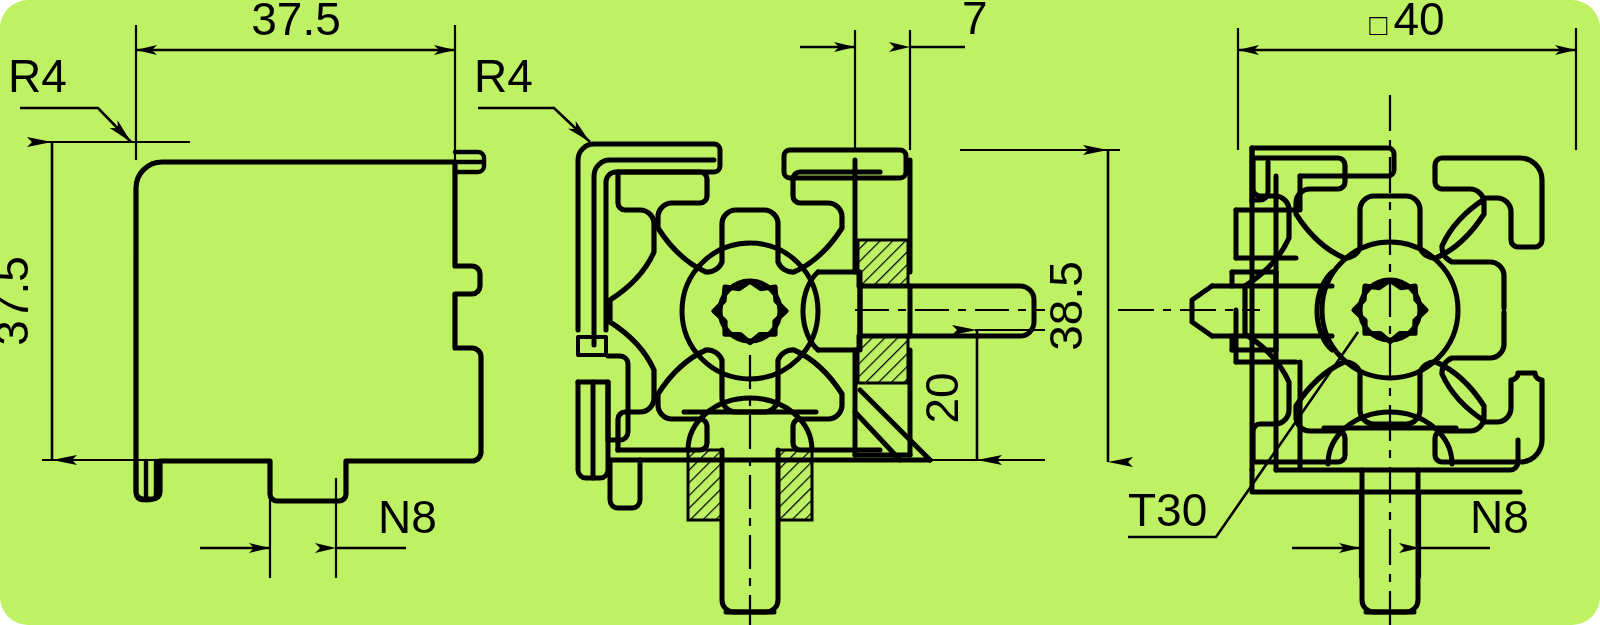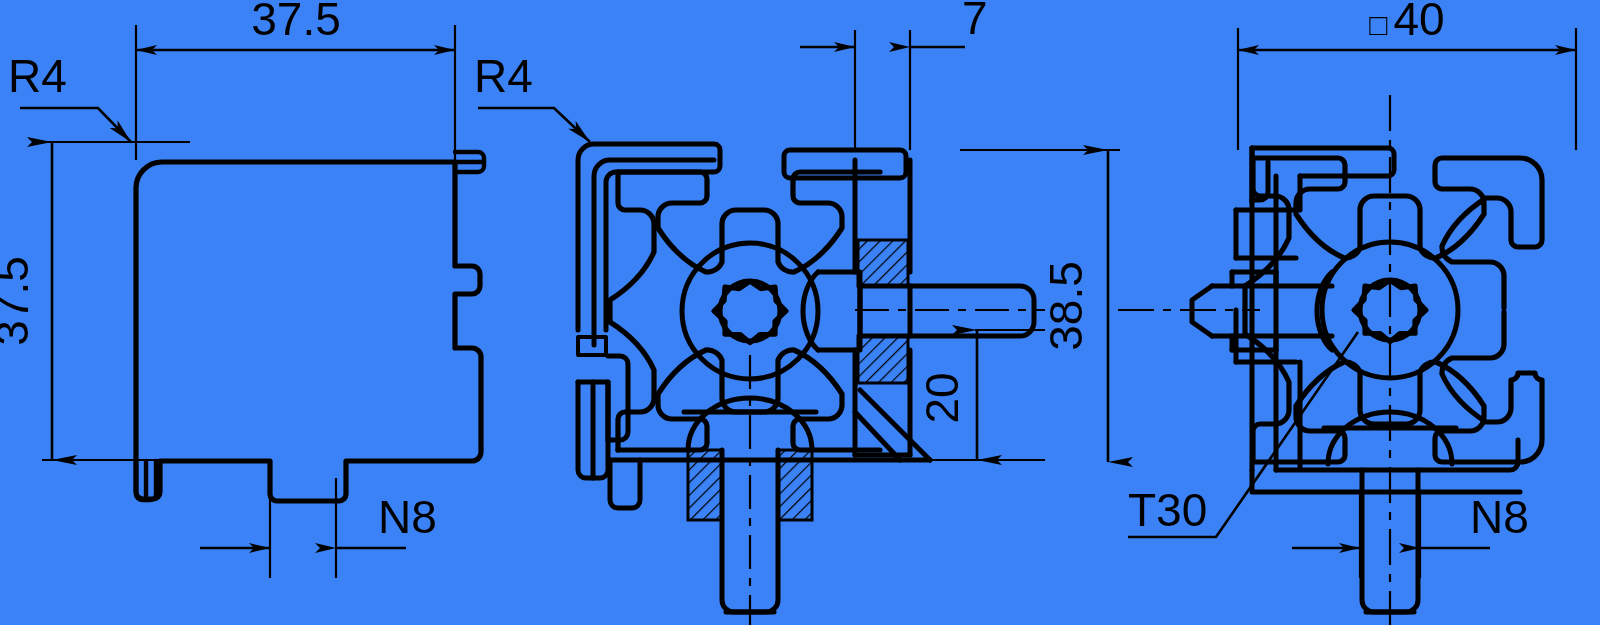--- a/index.html
+++ b/index.html
@@ -1,21 +1,22 @@
 <!DOCTYPE html>
 <html><head>
 <meta charset="utf-8">
 <style>
   html,body{margin:0;padding:0;background:#ffffff;}
   #sheet{
     position:relative;
     width:1600px;height:625px;
-    background:#3b82f6;
+    background:#bef264;
     font-family:"Liberation Sans", sans-serif;
     overflow:hidden;
+    border-radius:28px;
   }
   #sheet svg{display:block;}
   .lbl{
     font-family:"Liberation Sans", sans-serif;
     font-size:46px;
     fill:#000000;
     font-weight:400;
   }
   .lbl-sq{font-size:30px;}
 </style>

